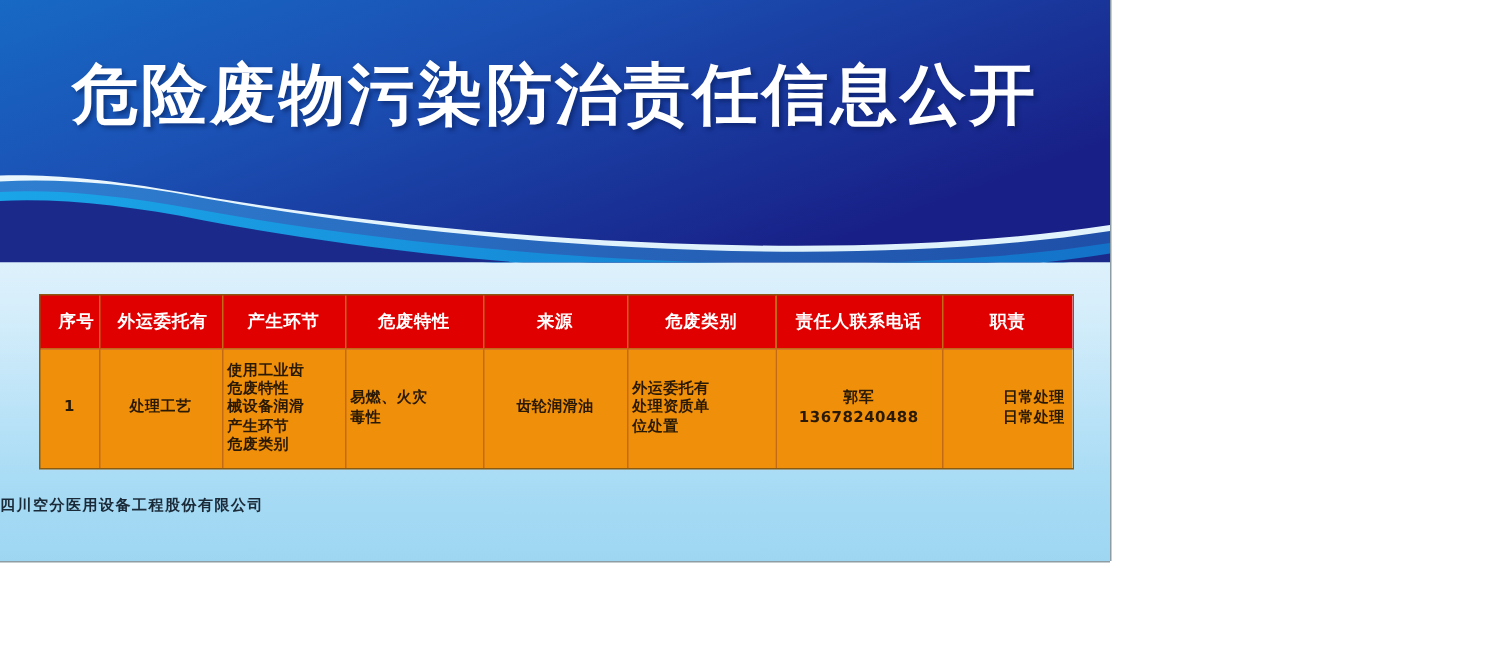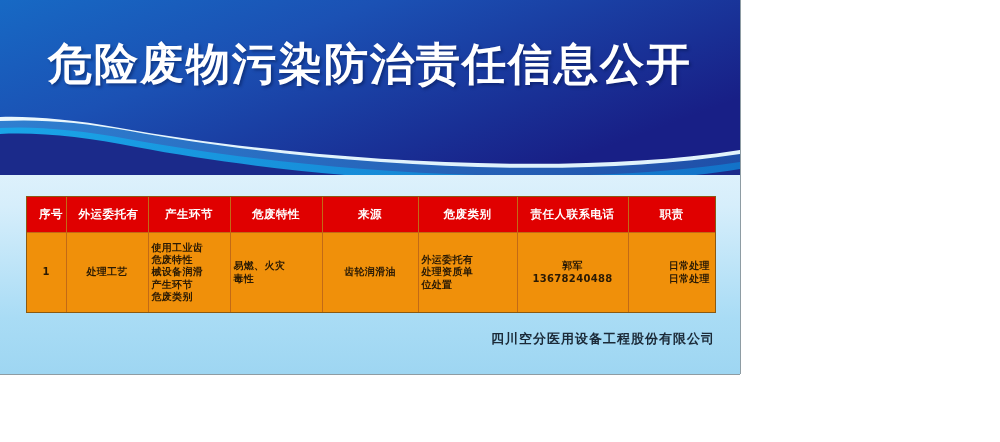--- a/index.html
+++ b/index.html
@@ -63,22 +63,21 @@
     vertical-align:middle;
     line-height:1.22;
     letter-spacing:.3px;
   }
   #table td:last-child{border-right:none;padding-left:38px;}
   #table td.multi{text-align:left;}
   .cell-lines span{display:block;}
 
   #company{
     position:absolute;left:0;top:330px;width:715px;
-    text-align:right;
-    font-size:13px;
+    font-size:10px;
     font-weight:bold;
     color:#1b2a38;
     letter-spacing:1px;
     font-family:"DejaVu Sans","Liberation Sans",sans-serif;
   }
 </style>
 </head>
 <body>
 
 <div id="poster">

